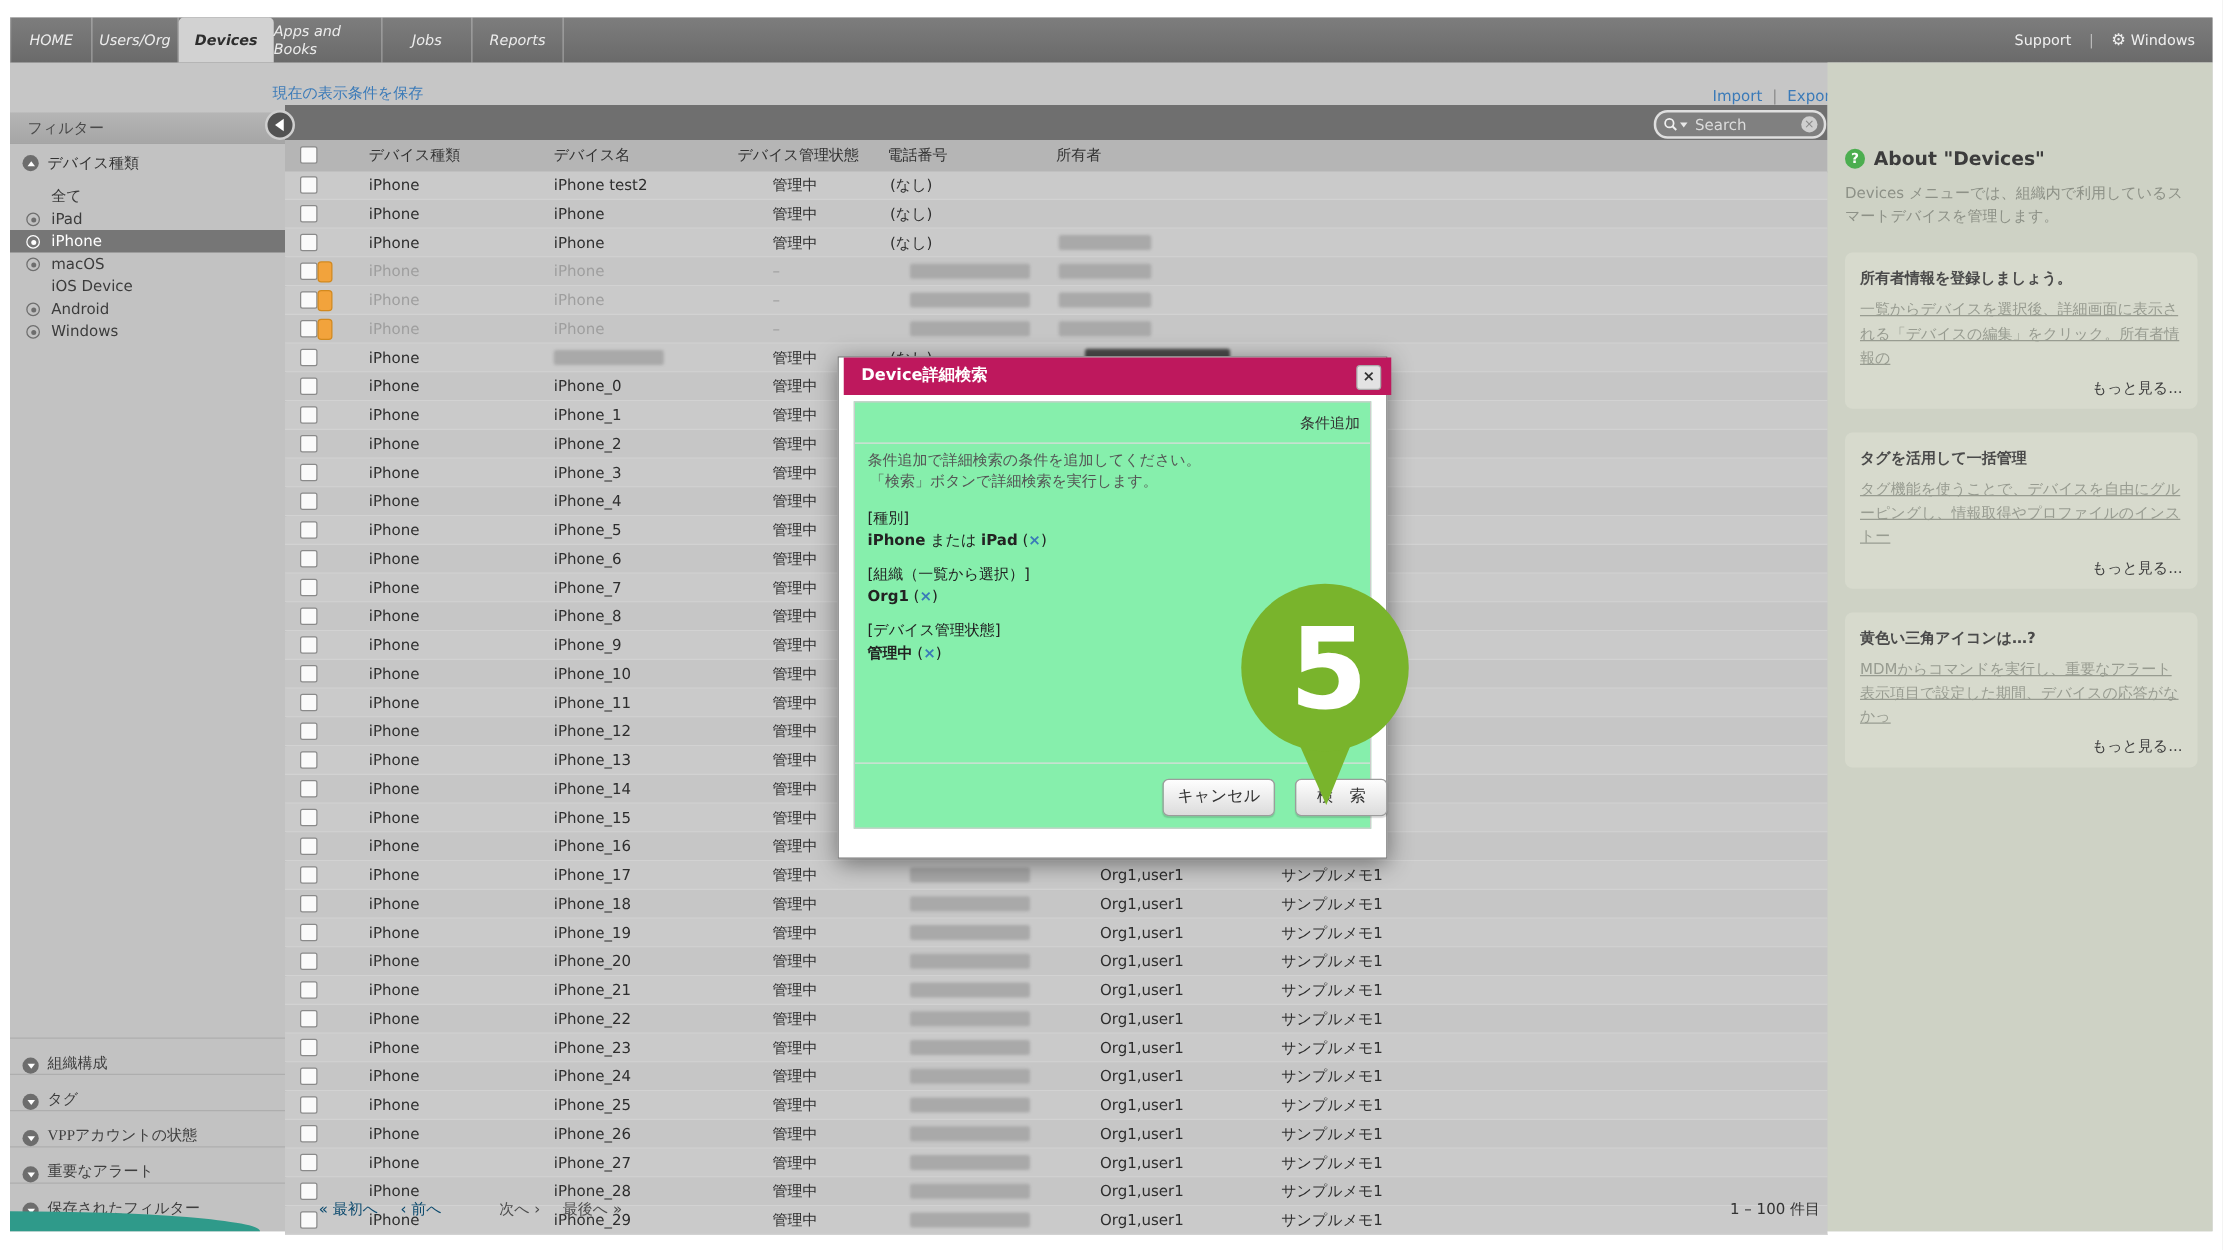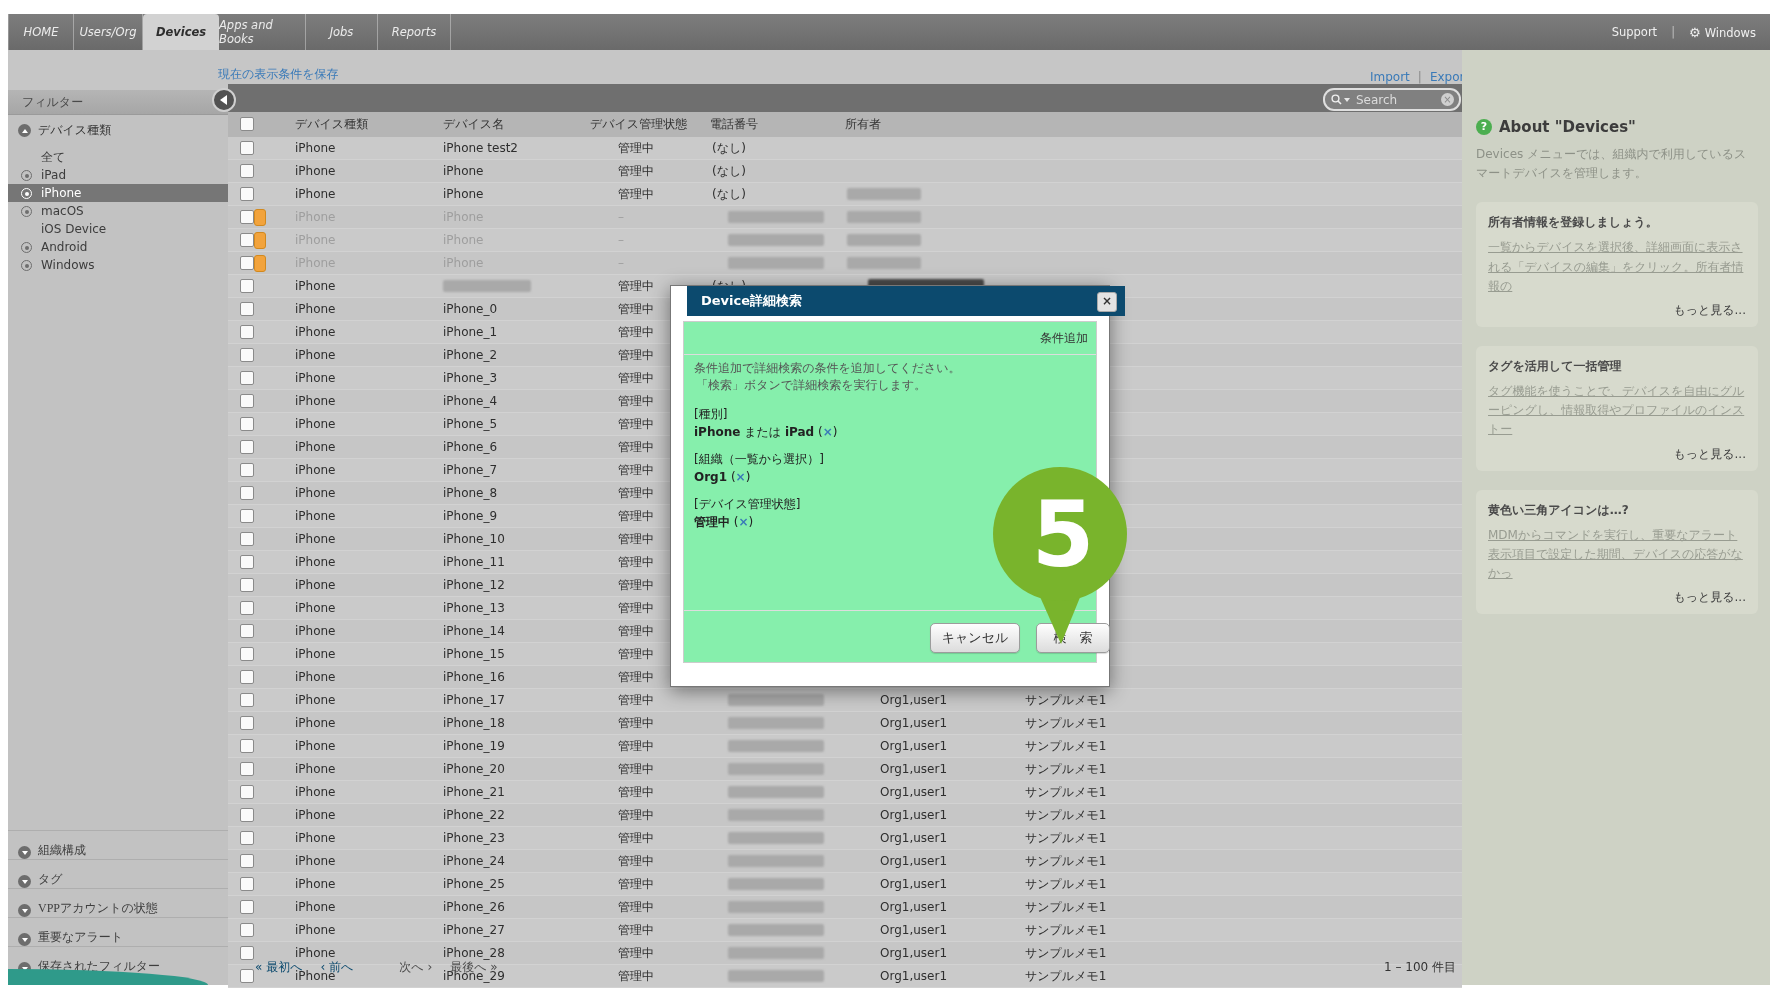--- a/index.html
+++ b/index.html
@@ -89,21 +89,21 @@
   .help-title{font-size:15px;font-weight:bold;color:#3c3c3c;}
   .help-intro{margin-top:9px;color:#8d9187;line-height:1.6;}
   .help-card{margin-top:19px;background:#d7dacd;border-radius:6px;padding:12px 12px 8px 12px;}
   .help-card .t{font-weight:bold;color:#4a4a4a;margin-bottom:7px;}
   .help-card .b{color:#989c91;line-height:1.6;text-decoration:underline;}
   .help-card .m{display:block;text-align:right;color:#404040;margin-top:6px;}
 
   
   .modal{left:670px;top:285px;width:438px;height:400px;background:#fff;border:1px solid #777;
          box-shadow:0 4px 18px rgba(0,0,0,.45);}
-  .modal-title{position:absolute;left:16px;top:0;width:100%;height:30px;background:#0c4a6e;color:#fff;
+  .modal-title{position:absolute;left:4px;top:0;width:100%;height:30px;background:#be185d;color:#fff;
                font-size:13px;font-weight:bold;line-height:30px;}
   .modal-title span{margin-left:14px;}
   .modal-close{position:absolute;right:8px;top:6px;width:18px;height:18px;background:#e3e3e3;border:1px solid #aaa;
                border-radius:3px;color:#333;font-size:12px;line-height:17px;text-align:center;font-weight:bold;}
   .modal-inner{position:absolute;left:12px;top:35px;width:412px;height:340px;border:1px solid #ccc;background:#86efac;}
   .cond-bar{position:absolute;left:0;top:0;width:100%;height:32px;border-bottom:1px solid #ddd;}
   .cond-add{position:absolute;right:8px;top:8px;color:#333;}
   .modal-body{position:absolute;left:10px;top:38px;width:390px;}
   .instr{color:#555;line-height:1.45;}
   .instr2{margin-left:2px;}

